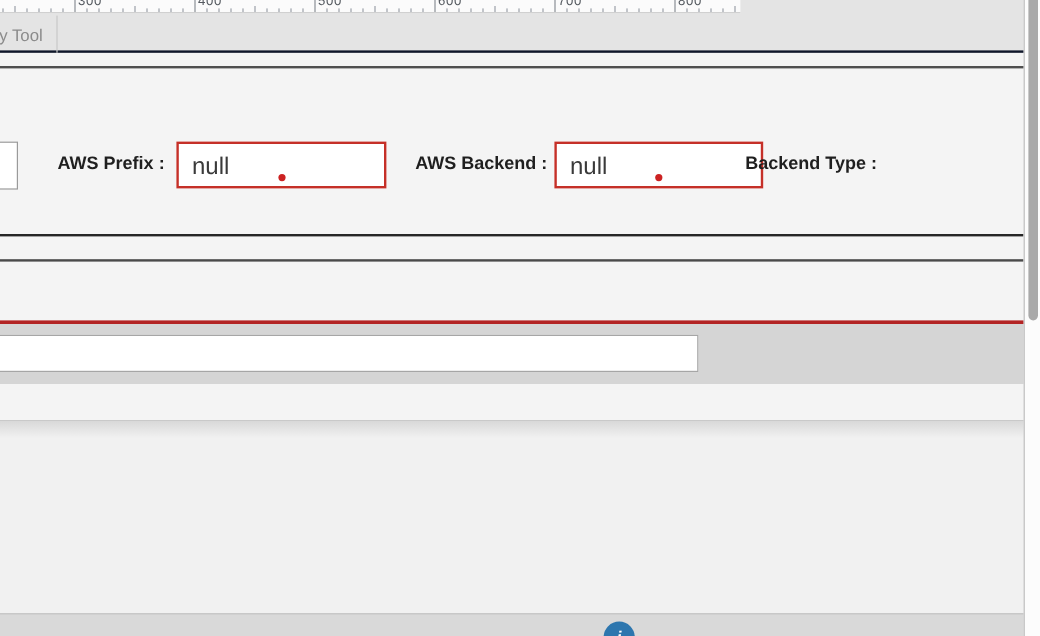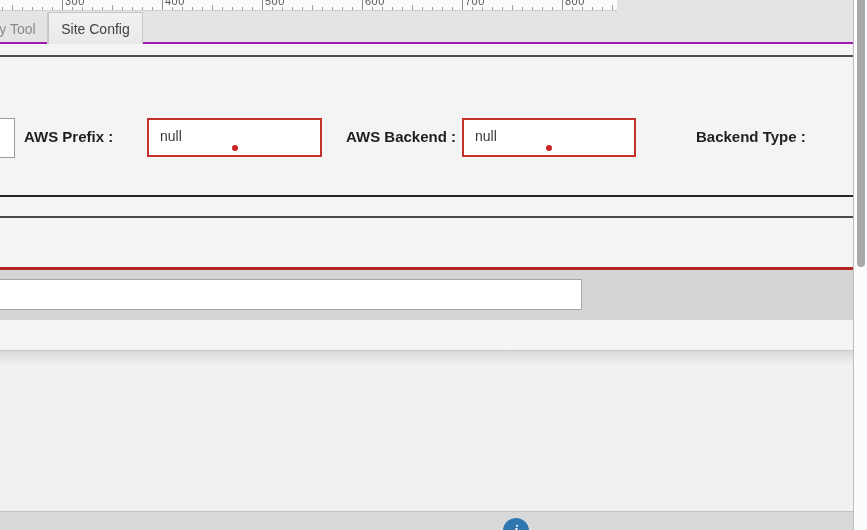--- a/index.html
+++ b/index.html
@@ -1,35 +1,35 @@
 <!DOCTYPE html>
 <html><head>
 <meta charset="utf-8">
 <style>
   html,body{margin:0;padding:0;}
   #screen{
     position:relative;width:867px;height:530px;overflow:hidden;
     background:#f4f4f4;font-family:"Liberation Sans",sans-serif;
   }
   
-  .tabbar{position:absolute;left:0;top:0;width:855px;height:44px;background:#e4e4e4;border-bottom:2px solid #a21caf;box-sizing:border-box;}
+  .tabbar{position:absolute;left:0;top:0;width:855px;height:44px;background:#e4e4e4;border-bottom:2px solid #0f172a;box-sizing:border-box;}
   .ruler{position:absolute;left:0;top:0;width:617px;height:11px;background:#fbfbfb;border-bottom:1px solid #d0d0d0;overflow:hidden;box-sizing:border-box;}
   .ruler .tick{position:absolute;bottom:0;width:1px;background:#9aa0a8;}
   .ruler .tick.minor{height:3px;}
   .ruler .tick.mid{height:5px;}
   .ruler .tick.major{height:11px;background:#8a8f96;}
   .ruler .rlabel{position:absolute;top:-5px;font-size:11px;color:#555a60;letter-spacing:0.5px;}
   .tab{position:absolute;top:13px;height:31px;display:flex;align-items:center;justify-content:center;font-size:14px;box-sizing:border-box;}
   .tab.inactive{left:-42px;width:90px;color:#8b8b8b;border-right:1px solid #c9c9c9;padding-left:30px;}
   .tab.active{left:48px;width:95px;color:#424242;background:linear-gradient(#f1f1f1,#e9e9e9);border:1px solid #c6c6c6;border-bottom:none;top:12px;height:32px;}
   .darkline{position:absolute;left:0;height:2px;background:#4f4f4f;}
   
   .field-label{position:absolute;top:128px;font-size:15px;font-weight:bold;color:#1f1f1f;}
   .redinput{position:absolute;top:118px;height:39px;background:#fff;border:2px solid #c53028;box-sizing:border-box;}
-  .redinput .val{position:absolute;left:11px;top:8px;font-size:14px;color:#3a3a3a;}
+  .redinput .val{position:absolute;left:11px;top:8px;font-size:20px;color:#3a3a3a;}
   .redinput .dot{position:absolute;left:50%;bottom:4px;width:6px;height:6px;margin-left:-3px;border-radius:50%;background:#cc2222;}
   .cutinput{position:absolute;left:-30px;top:118px;width:45px;height:40px;background:#fff;border:1px solid #9a9a9a;box-sizing:border-box;}
   .novalue{position:absolute;left:782px;top:118px;width:73px;height:39px;background:#c3c3c3;border:1px solid #a9a9a9;border-radius:3px;box-sizing:border-box;
     display:flex;align-items:center;padding-left:12px;font-size:15px;color:#6e6e6e;}
   
   .redline{position:absolute;left:0;top:267px;width:855px;height:3px;background:#b32424;}
   .grayband{position:absolute;left:0;top:270px;width:855px;height:50px;background:#d5d5d5;}
   .bottominput{position:absolute;left:-20px;top:279px;width:602px;height:31px;background:#fff;border:1px solid #a6a6a6;box-sizing:border-box;}
   .panelshadow{position:absolute;left:0;top:350px;width:855px;height:14px;border-top:1px solid #c9c9c9;background:linear-gradient(rgba(0,0,0,0.10),rgba(0,0,0,0));}
   .lowersection{position:absolute;left:0;top:351px;width:855px;height:160px;background:#f1f1f1;}
@@ -42,23 +42,20 @@
   .scroll-thumb{position:absolute;left:3px;top:-6px;width:8px;height:273px;background:#a9a9a9;border-radius:5px;}
 </style>
 </head>
 <body>
 
 <div id="screen">
 
   <div class="tabbar">
     <div class="tab inactive">
       <span>y Tool</span>
-    </div>
-    <div class="tab active">
-      <span>Site Config</span>
     </div>
   </div>
 
   <div class="ruler" id="ruler">
       <div class="tick minor" style="left: 2px;"></div>
       <div class="tick mid" style="left: 12px;"></div>
       <div class="tick minor" style="left: 22px;"></div>
       <div class="tick minor" style="left: 32px;"></div>
       <div class="tick minor" style="left: 42px;"></div>
       <div class="tick minor" style="left: 52px;"></div>
@@ -123,33 +120,33 @@
       <span class="rlabel" style="left: 265px;">500</span>
       <span class="rlabel" style="left: 365px;">600</span>
       <span class="rlabel" style="left: 465px;">700</span>
       <span class="rlabel" style="left: 565px;">800</span>
     </div>
 
   <div class="darkline" style="top:55px;width:855px;"></div>
 
   <div class="cutinput"></div>
 
-  <span class="field-label" style="left:24px;">AWS Prefix :</span>
+  <span class="field-label" style="left:48px;">AWS Prefix :</span>
   <div class="redinput" style="left:147px;width:175px;">
     <span class="val">null</span>
     <span class="dot"></span>
   </div>
 
   <span class="field-label" style="left:346px;">AWS Backend :</span>
   <div class="redinput" style="left:462px;width:174px;">
     <span class="val">null</span>
     <span class="dot"></span>
   </div>
 
-  <span class="field-label" style="left:696px;">Backend Type :</span>
+  <span class="field-label" style="left:621px;">Backend Type :</span>
 
   <div class="darkline" style="top:195px;width:853px;background:#262626;"></div>
   <div class="darkline" style="top:216px;width:853px;background:#4a4a4a;"></div>
 
   <div class="redline"></div>
   <div class="grayband"></div>
   <div class="bottominput"></div>
 
   <div class="lowersection"></div>
   <div class="panelshadow"></div>

